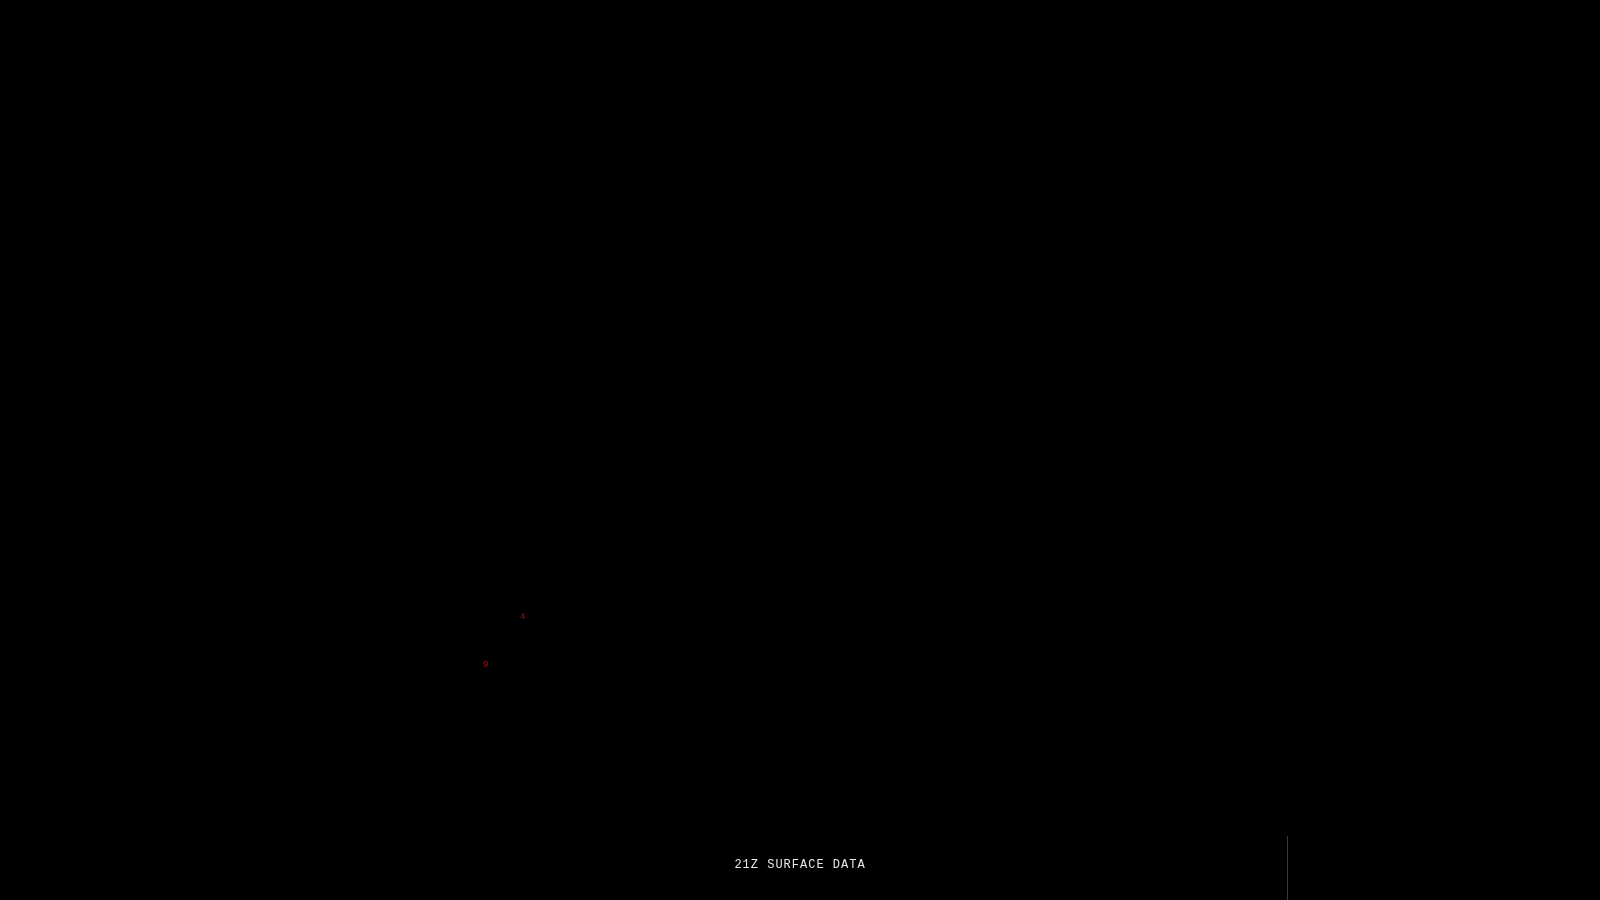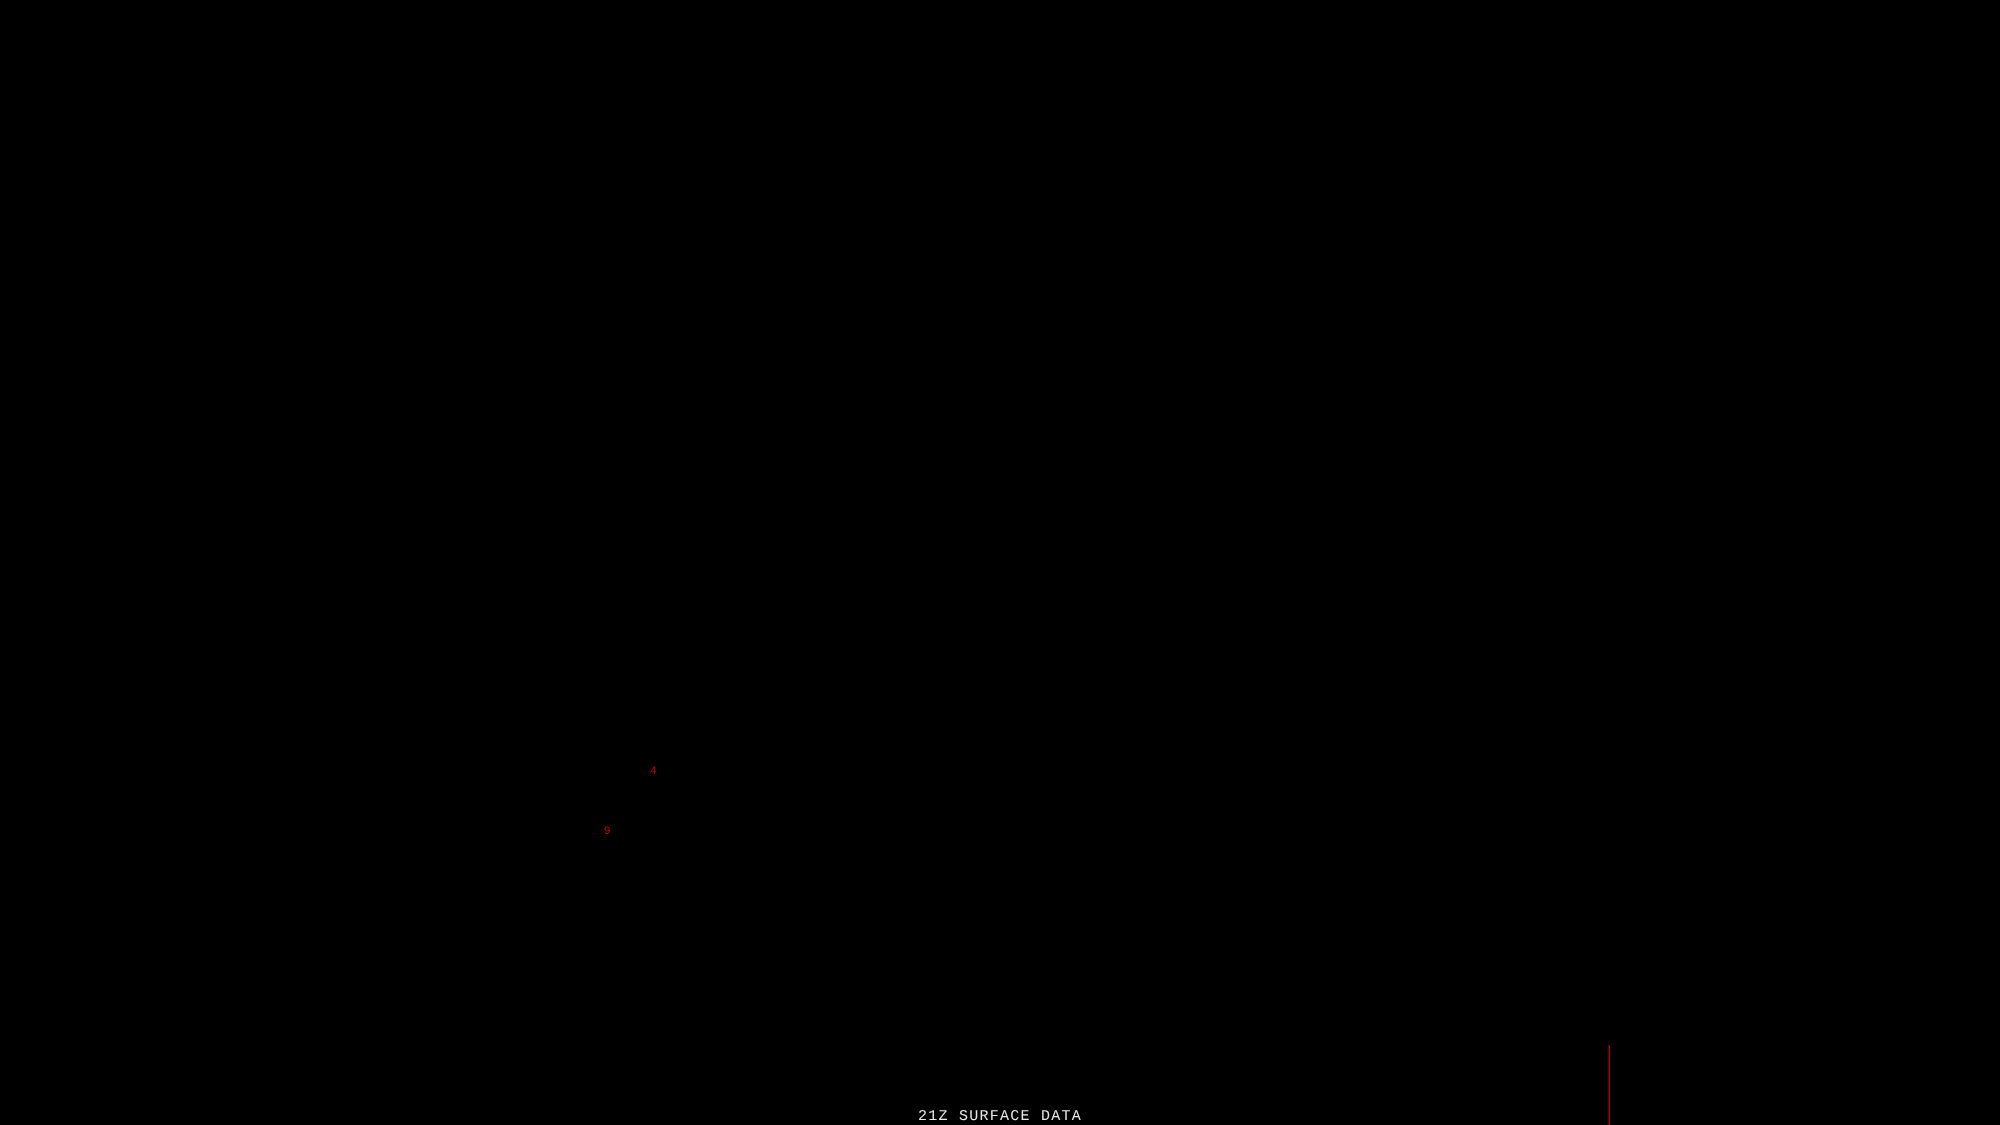--- a/index.html
+++ b/index.html
@@ -48,21 +48,20 @@
     position: absolute;
     left: 0;
     top: 858px;
     width: 1600px;
     text-align: center;
     color: #e8e8e8;
     font-family: "Liberation Mono", monospace;
     font-size: 12px;
     letter-spacing: 1px;
     white-space: pre;
-    margin-top: 28px;
   }
 </style>
 </head>
 <body>
 
 <div id="map-canvas">
 
   <div class="map-marker marker-a">4</div>
 
   <div class="map-marker marker-b">9</div>

